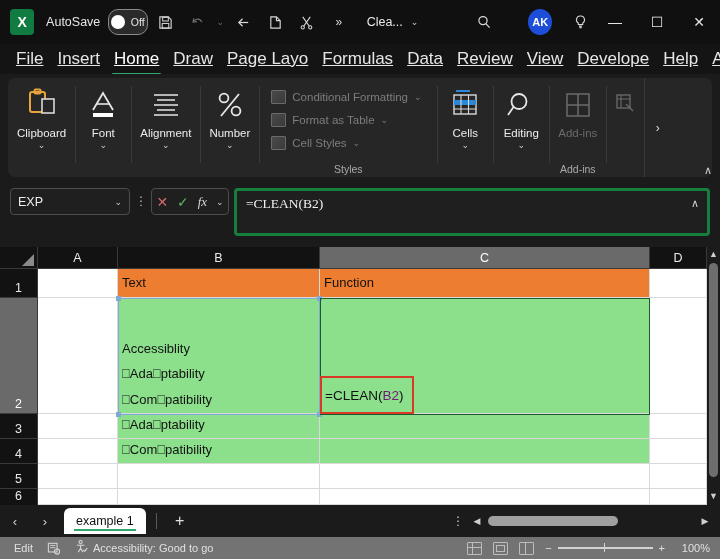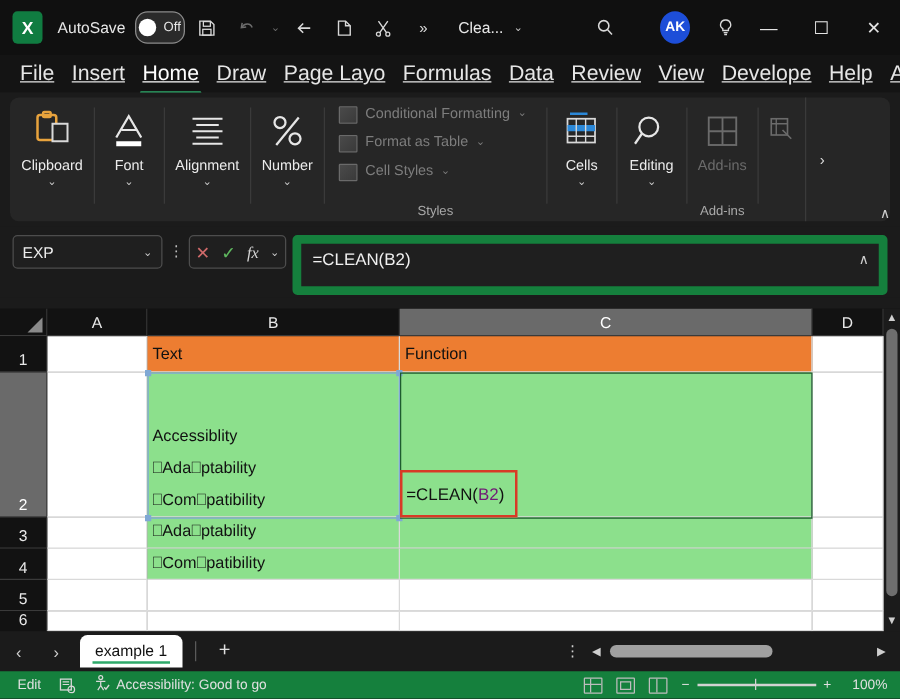--- a/index.html
+++ b/index.html
@@ -93,21 +93,21 @@
   .grp + .grp::before {
     content:""; position:absolute; left:0; top:8px; bottom:14px; width:1px; background:#3a3a3a;
   }
   .grp .glyph { height:42px; display:flex; align-items:center; justify-content:center; }
   .grp .glabel { font-size:11.5px; color:#ececec; margin-top:1px; white-space:nowrap; }
   .grp .gchev { font-size:9px; color:#cfcfcf; margin-top:1px; }
   .grp.disabled .glabel, .grp.disabled .gchev { color:#6b6b6b; }
 
   .styles-grp { padding:7px 10px 0 12px; justify-content:flex-start; align-items:flex-start; }
   .style-row {
-    display:flex; align-items:flex-start; gap:6px; height:23px; color:#7d7d7d; font-size:11.5px;
+    display:flex; align-items:center; gap:6px; height:23px; color:#7d7d7d; font-size:11.5px;
     white-space:nowrap;
   }
   .style-ico {
     width:15px; height:14px; border:1px solid #6a6a6a; border-radius:1px; flex:0 0 auto;
     background:linear-gradient(135deg,#4a4a4a 0%,#3a3a3a 100%);
   }
   .grp-footer {
     position:absolute; bottom:2px; left:0; right:0; text-align:center;
     font-size:10.5px; color:#a9a9a9;
   }
@@ -133,23 +133,23 @@
   .kebab { width:14px; text-align:center; color:#bdbdbd; font-size:12px; margin-left:4px; letter-spacing:0; line-height:27px; }
   .fbtns {
     width:78px; height:27px; border:1px solid #4d4d4d; border-radius:4px; background:#1f1f1f;
     display:flex; align-items:center; justify-content:space-around; margin-left:3px;
   }
   .fx-x { color:#d06a6a; font-size:14px; }
   .fx-check { color:#5fb85f; font-size:14px; }
   .fx-fx { color:#d6d6d6; font-size:13px; font-style:italic; font-family:"Liberation Serif", serif; }
   .finput {
     margin-left:5px; flex:1; margin-right:10px; height:48px;
-    border:7px solid #15803d; border-radius:4px; background:#1f1f1f;
+    border:3px solid #15803d; border-radius:4px; background:#1f1f1f;
     font-size:13.5px; color:#f0f0f0; padding:5px 9px; position:relative;
-    font-family:Liberation Sans, sans-serif;
+    font-family:Liberation Serif, serif;
   }
   .finput .expand { position:absolute; right:8px; top:6px; color:#cfcfcf; font-size:11px; }
 
   
   .grid { position:absolute; top:247px; left:0; width:720px; height:258px; background:#121212; }
   .corner {
     position:absolute; left:0; top:0; width:38px; height:22px; background:#121212;
     border-right:1px solid #3a3a3a; border-bottom:1px solid #3a3a3a;
   }
   .corner::after {
@@ -215,21 +215,21 @@
   .sb-kebab { margin-left:auto; color:#cfcfcf; font-size:12px; margin-right:6px; }
   .hscroll {
     width:242px; height:16px; display:flex; align-items:center; margin-right:8px;
   }
   .hs-arr { color:#cfcfcf; font-size:9px; width:14px; text-align:center; }
   .hs-track { flex:1; height:10px; position:relative; }
   .hs-thumb { position:absolute; left:4px; top:0; width:130px; height:10px; background:#a0a0a0; border-radius:5px; }
 
   
   .statusbar {
-    position:absolute; top:537px; left:0; width:720px; height:22px; background:#15803d;
+    position:absolute; top:537px; left:0; width:720px; height:22px; background:#737373;
     display:flex; align-items:center; font-size:11px; color:#e0e0e0;
   }
   .st-item { margin-left:14px; display:flex; align-items:center; gap:5px; white-space:nowrap; }
   .st-right { margin-left:auto; display:flex; align-items:center; gap:11px; padding-right:10px; }
   .view-ico { width:15px; height:13px; border:1px solid #bdbdbd; border-radius:1px; position:relative; }
   .view-ico.normal::before{content:"";position:absolute;left:0;right:0;top:4px;height:1px;background:#bdbdbd;}
   .view-ico.normal::after{content:"";position:absolute;top:0;bottom:0;left:4px;width:1px;background:#bdbdbd;}
   .view-ico.page::before{content:"";position:absolute;left:2px;right:2px;top:2px;bottom:2px;border:1px solid #bdbdbd;}
   .view-ico.brk::before{content:"";position:absolute;left:5px;top:0;bottom:0;width:1px;background:#bdbdbd;}
   .zoom-slider { display:flex; align-items:center; gap:6px; }

